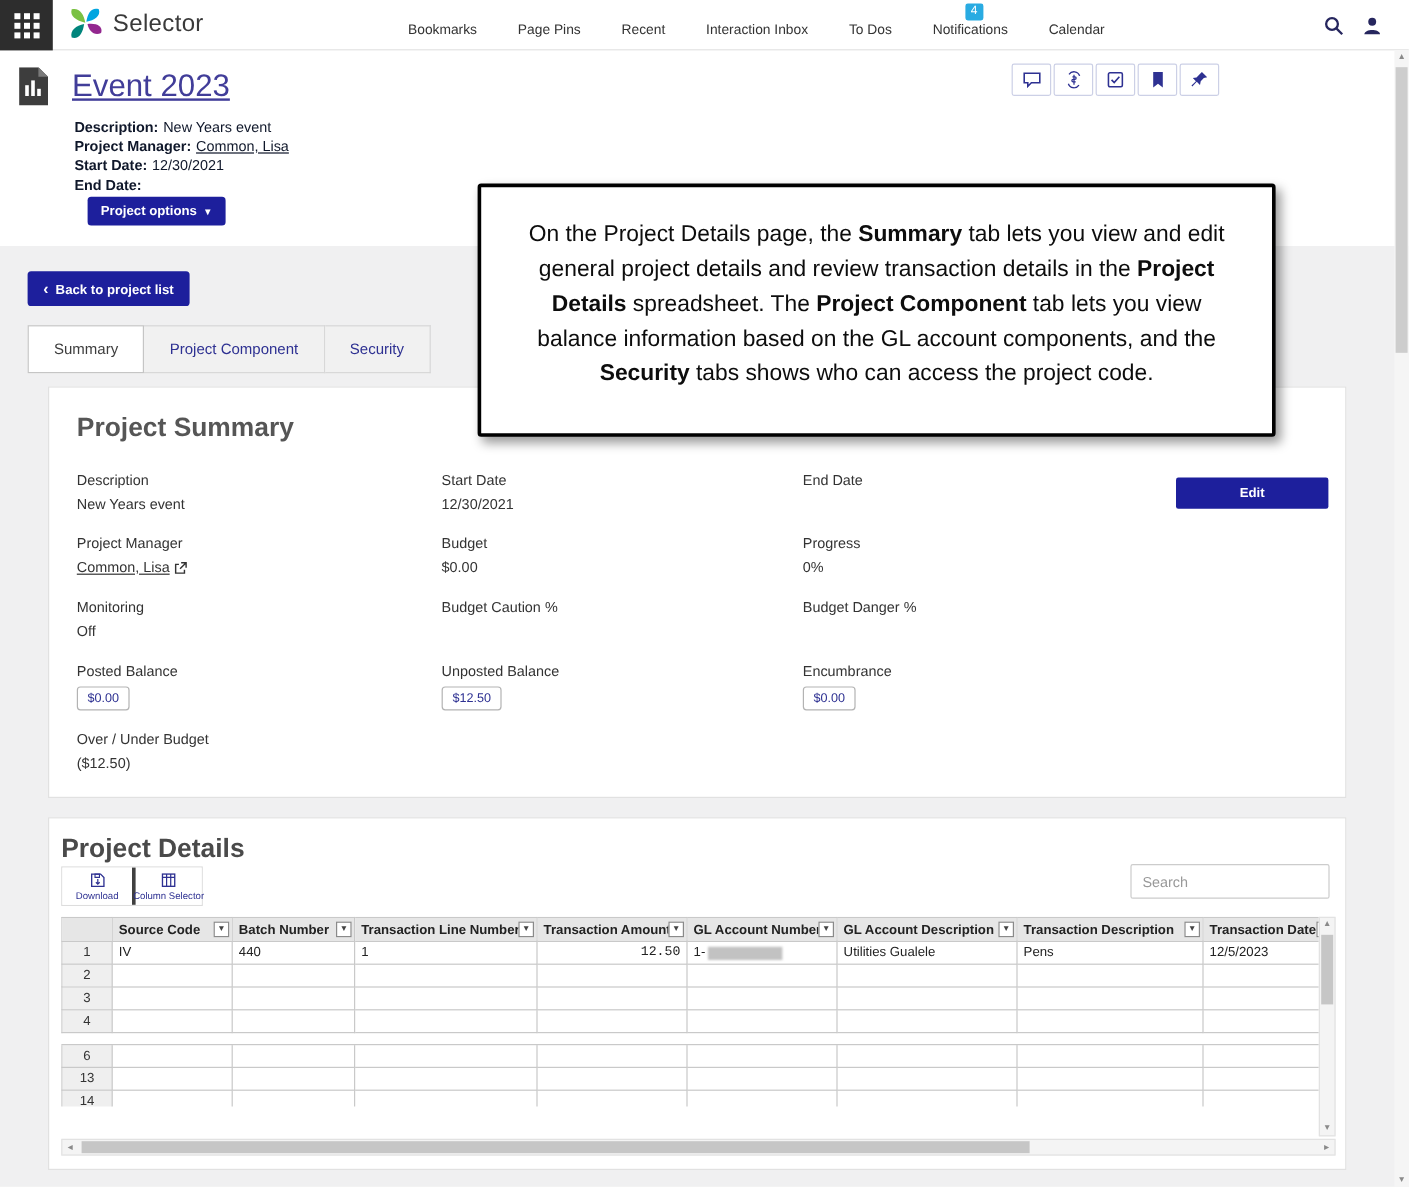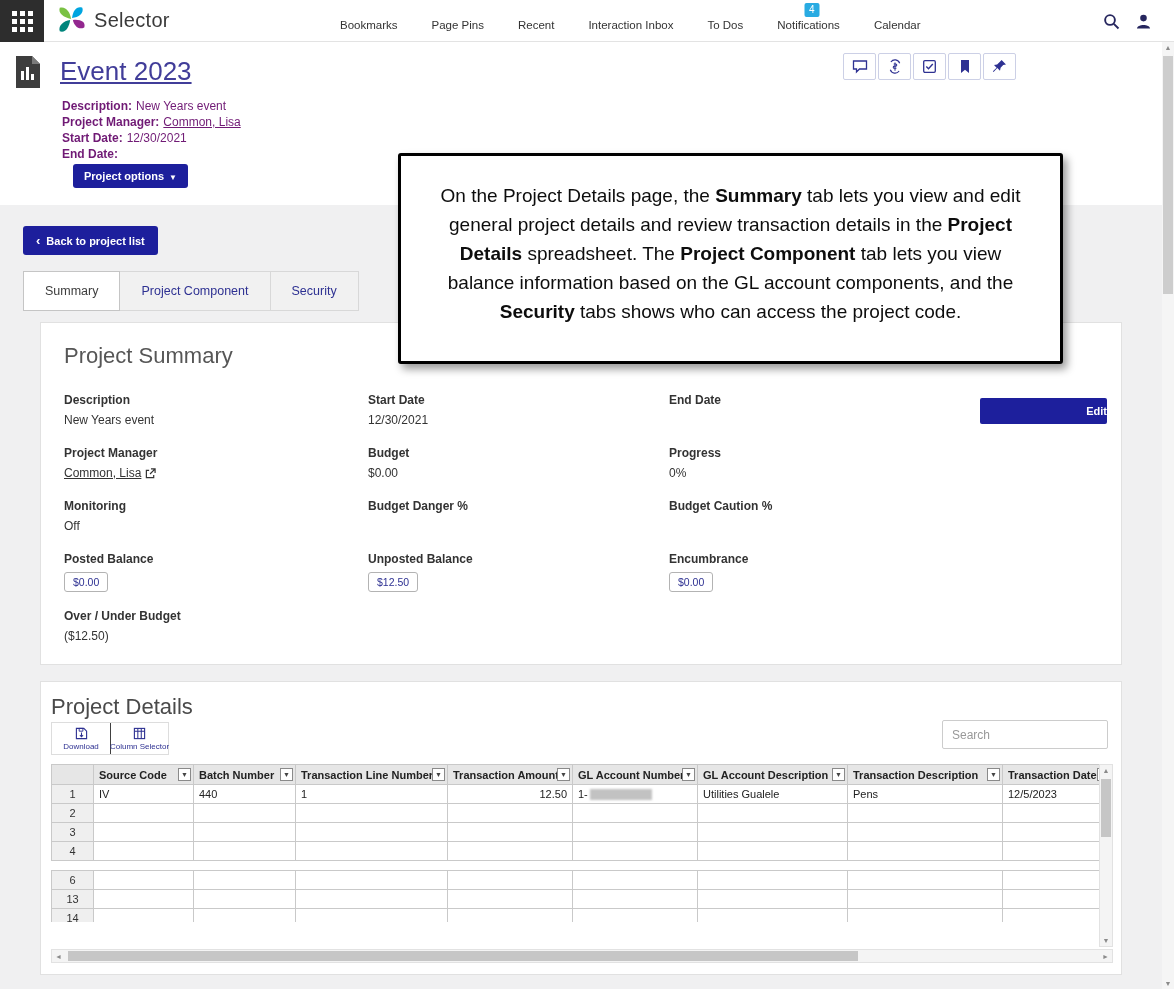--- a/index.html
+++ b/index.html
@@ -21,21 +21,21 @@
   .nav-badge{position:absolute;top:-16px;left:55%;transform:translateX(-50%);background:#29abe2;
     color:#fff;font-size:10px;min-width:15px;height:14px;line-height:14px;text-align:center;border-radius:2px;}
   .top-icons{position:absolute;right:22px;top:0;height:42px;display:flex;align-items:center;gap:15px;}
   .top-icon-btn{cursor:pointer;display:flex;align-items:center;}
   
   .header-sec{position:absolute;left:0;top:42px;width:1044px;height:163px;background:#fff;z-index:5;}
   .doc-icon{position:absolute;left:14px;top:14px;}
   .page-title{position:absolute;left:60px;top:14px;font-size:26px;color:#413d99;
     text-decoration:underline;cursor:pointer;}
   .meta{position:absolute;left:62px;top:56px;}
-  .meta-row{font-size:12px;color:#701a75;line-height:16px;}
+  .meta-row{font-size:12px;color:#0f172a;line-height:16px;}
   .meta-label{font-weight:bold;margin-right:4px;}
   .meta-value.link{text-decoration:underline;cursor:pointer;}
   .options-btn{position:absolute;left:73px;top:122px;background:var(--primary);color:#fff;
     font-size:11px;font-weight:bold;padding:6px 11px;border:none;border-radius:3px;cursor:pointer;}
   .options-btn .caret{font-size:8px;margin-left:5px;}
   .action-group{position:absolute;right:28px;top:11px;display:flex;gap:2px;z-index:6;}
   .action-btn{width:33px;height:27px;background:#fff;border:1px solid #ccd0e6;border-radius:2px;
     display:flex;align-items:center;justify-content:center;cursor:pointer;}
   
   .content{position:absolute;left:0;top:205px;width:1174px;height:784px;background:#f0f0f1;}
@@ -43,52 +43,52 @@
     font-weight:bold;padding:7px 13px;border:none;border-radius:3px;cursor:pointer;}
   .back-btn .chev{font-size:13px;margin-right:6px;font-weight:bold;}
   .tabs{position:absolute;left:23px;top:66px;display:flex;}
   .tab{padding:12px 21px;font-size:12.5px;color:var(--accent);background:#f1f1f1;
     border:1px solid #d8d8d8;border-left:none;cursor:pointer;white-space:nowrap;}
   .tab:first-child{border-left:1px solid #c5c5c5;}
   .tab.active{background:#fff;color:#3d3d3d;border-color:#c5c5c5;}
   .card{position:absolute;left:40px;width:1082px;background:#fff;border:1px solid #e1e1e1;}
   .card.summary{top:117px;height:343px;}
   .card.details{top:476px;height:294px;}
-  .card-title{position:absolute;left:23px;top:20px;font-size:22px;color:#565656;font-weight:400;}
+  .card-title{position:absolute;left:23px;top:20px;font-size:22px;color:#565656;font-weight:700;}
   .card.details .card-title{left:10px;top:12px;color:#4a4a4a;}
   
   .sum-grid{position:absolute;left:23px;top:70px;display:grid;grid-template-columns:304px 301px 300px;}
   .sum-field{margin-bottom:17px;min-height:36px;}
-  .sum-label{font-size:12px;font-weight:bold;color:#333;margin-bottom:6px;}
+  .sum-label{font-size:12px;font-weight:normal;color:#333;margin-bottom:6px;}
   .sum-value{font-size:12px;color:#333;min-height:14px;display:flex;align-items:center;gap:4px;}
   .sum-link{text-decoration:underline;cursor:pointer;}
   .chip{display:inline-block;border:1px solid #b3b3b3;border-radius:3px;padding:3px 8px;
     font-size:10.5px;color:var(--accent);background:#fff;cursor:pointer;}
   .edit-btn{position:absolute;right:14px;top:75px;width:127px;height:26px;background:var(--primary);
-    color:#fff;font-size:11px;font-weight:bold;border:none;border-radius:2px;cursor:pointer;text-align:right;}
+    color:#fff;font-size:11px;font-weight:bold;border:none;border-radius:2px;cursor:pointer;}
   
   .toolbar-group{position:absolute;left:10px;top:40px;display:flex;border:1px solid #ddd;background:#fff;}
   .tool-btn{width:58px;padding:4px 2px 3px;display:flex;flex-direction:column;align-items:center;
     gap:2px;background:#fff;border:none;cursor:pointer;}
-  .tool-btn + .tool-btn{border-left:1px solid #404040;}
+  .tool-btn + .tool-btn{border-left:3px solid #404040;}
   .tool-label{font-size:8px;color:var(--accent);white-space:nowrap;}
   .search-input{position:absolute;right:13px;top:38px;width:166px;height:29px;border:1px solid #ccc;
     border-radius:2px;padding:0 9px;font-size:12px;color:#333;outline:none;}
   .search-input::placeholder{color:#999;}
   
   .table-wrap{position:absolute;left:10px;top:82px;width:1048px;height:158px;overflow:hidden;}
   table{border-collapse:collapse;table-layout:fixed;width:1061px;}
   th,td{border:1px solid #c9c9c9;height:19px;padding:0 5px;font-size:11px;color:#222;
     overflow:hidden;white-space:nowrap;text-align:left;}
   thead th{background:#e6e6e6;font-weight:bold;height:20px;position:relative;padding-right:19px;}
   th.rownum-head{padding:0;}
   .filter-box{position:absolute;right:2px;top:3px;width:13px;height:13px;border:1px solid #8a8a8a;
     background:#fff;font-size:7px;line-height:12px;text-align:center;color:#444;cursor:pointer;}
   td.rownum{background:#efefef;text-align:center;color:#333;}
-  td.amount{text-align:right;}
+  td.amount{text-align:right;font-family:Liberation Mono, monospace;}
   .redacted{display:inline-block;width:62px;height:11px;background:#c2c2c2;filter:blur(1px);
     vertical-align:middle;margin-left:2px;}
   tr.torn td{height:10px;border-left:none;border-right:none;background:#fff;}
   tr.total td{border-top:1px solid #8f8f8f;border-bottom:1px solid #8f8f8f;}
   tr.total td.rownum{font-weight:bold;padding-left:33px;}
   
   .v-scroll{position:absolute;left:1058px;top:82px;width:14px;height:183px;background:#f4f4f4;
     border:1px solid #e2e2e2;}
   .v-scroll .arrow{position:absolute;left:0;width:12px;text-align:center;font-size:7px;color:#8a8a8a;cursor:pointer;}
   .v-scroll .thumb{position:absolute;left:1px;top:14px;width:10px;height:58px;background:#c6c6c6;cursor:pointer;}
@@ -249,25 +249,25 @@
         </div>
         <div class="sum-field">
           <div class="sum-label">Progress</div>
           <div class="sum-value">0%</div>
         </div>
         <div class="sum-field">
           <div class="sum-label">Monitoring</div>
           <div class="sum-value">Off</div>
         </div>
         <div class="sum-field">
+          <div class="sum-label">Budget Caution %</div>
+          <div class="sum-value">&nbsp;</div>
+        </div>
+        <div class="sum-field">
           <div class="sum-label">Budget Danger %</div>
-          <div class="sum-value">&nbsp;</div>
-        </div>
-        <div class="sum-field">
-          <div class="sum-label">Budget Caution %</div>
           <div class="sum-value">&nbsp;</div>
         </div>
         <div class="sum-field"><div class="sum-label">Posted Balance</div><span class="chip">$0.00</span></div>
         <div class="sum-field"><div class="sum-label">Unposted Balance</div><span class="chip">$12.50</span></div>
         <div class="sum-field"><div class="sum-label">Encumbrance</div><span class="chip">$0.00</span></div>
         <div class="sum-field">
           <div class="sum-label">Over / Under Budget</div>
           <div class="sum-value">($12.50)</div>
         </div>
       </div>

